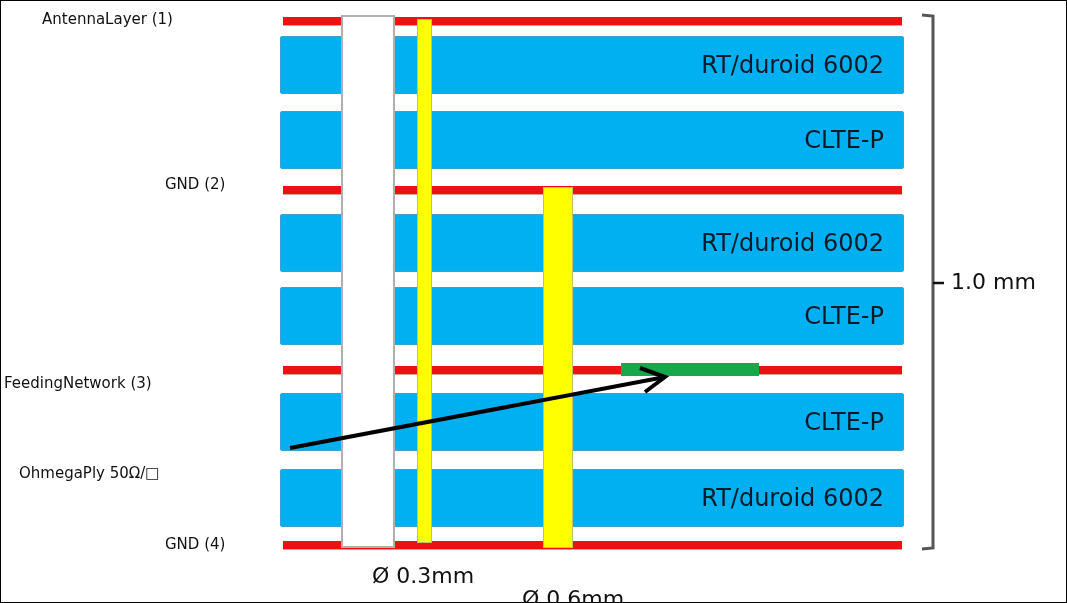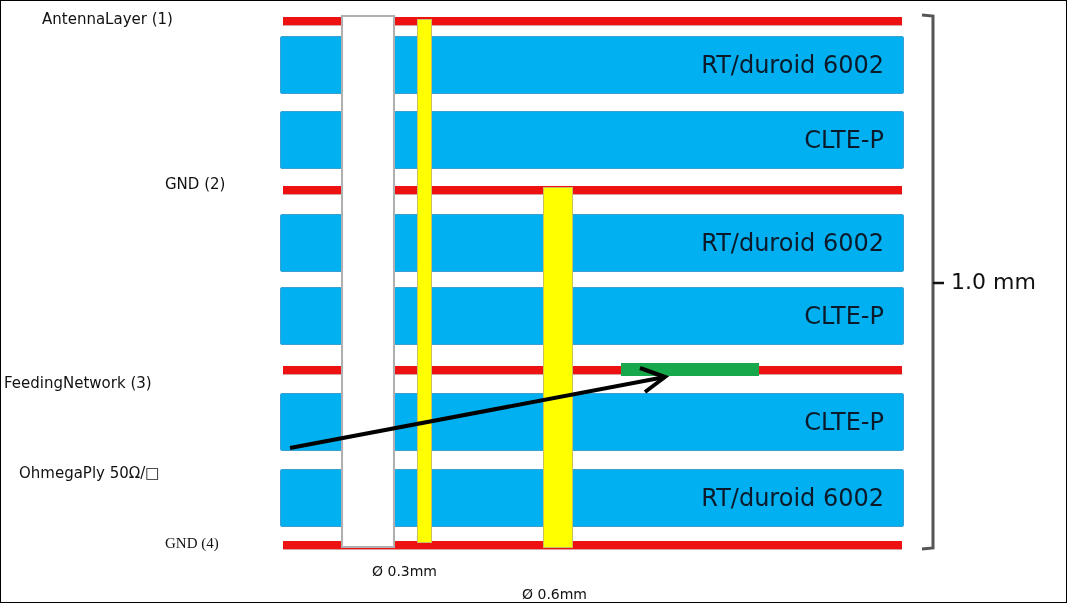--- a/index.html
+++ b/index.html
@@ -5,33 +5,33 @@
   html, body { margin: 0; padding: 0; background: #ffffff; }
   body { width: 1067px; height: 603px; position: relative; overflow: hidden; font-family: "DejaVu Sans", sans-serif; }
   .frame { position: absolute; left: 0; top: 0; width: 1065px; height: 601px; border: 1px solid #000; box-sizing: content-box; }
   .copper { position: absolute; height: 8px; background: #ee1111; box-shadow: 0 1px 0 #d8a0a0; }
   .substrate { position: absolute; background: #00b0f0; border-radius: 3px; box-shadow: inset 0 0 0 1px #3aa0d0; }
   .substrate-label { position: absolute; right: 20px; top: 50%; transform: translateY(-50%); font-size: 24px; color: #0a1a2a; white-space: nowrap; }
   .side-label { position: absolute; font-size: 15px; color: #111; white-space: nowrap; }
   .through-hole { position: absolute; background: #ffffff; border-left: 2px solid #b0b0b0; border-right: 2px solid #b0b0b0; box-sizing: border-box; }
   .via { position: absolute; background: #ffff00; box-shadow: 0 0 0 1px #c8c060; }
   .trace { position: absolute; background: #16a84a; }
-  .dim-label { position: absolute; font-size: 14px; color: #111; white-space: nowrap; }
+  .dim-label { position: absolute; font-size: 22px; color: #111; white-space: nowrap; }
   svg.overlay { position: absolute; left: 0; top: 0; }
 </style>
 </head>
 <body>
 
 <div class="frame"></div>
 
 <div class="side-label" style="left:42px; top:10px;">AntennaLayer (1)</div>
 <div class="side-label" style="left:165px; top:175px;">GND (2)</div>
 <div class="side-label" style="left:4px; top:354px;margin-top:20px;">FeedingNetwork (3)</div>
 <div class="side-label" style="left:19px; top:434px;margin-top:30px;">OhmegaPly 50Ω/□</div>
-<div class="side-label" style="left:165px; top:535px;font-family:Liberation Serif, serif;">GND (4)</div>
+<div class="side-label" style="left:165px; top:535px;">GND (4)</div>
 
 <div class="substrate" style="left:280px; top:36px; width:624px; height:58px;">
   <span class="substrate-label">RT/duroid 6002</span>
 </div>
 <div class="substrate" style="left:280px; top:111px; width:624px; height:58px;">
   <span class="substrate-label">CLTE-P</span>
 </div>
 <div class="substrate" style="left:280px; top:214px; width:624px; height:58px;">
   <span class="substrate-label">RT/duroid 6002</span>
 </div>

